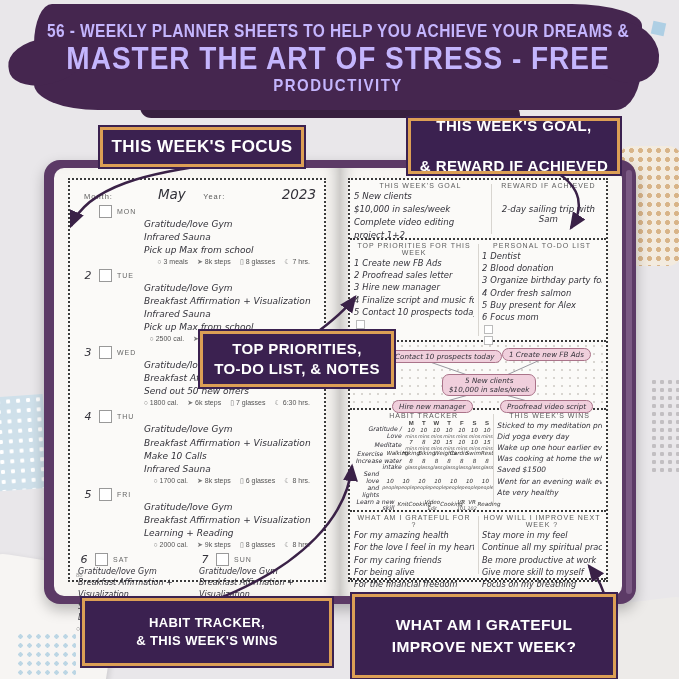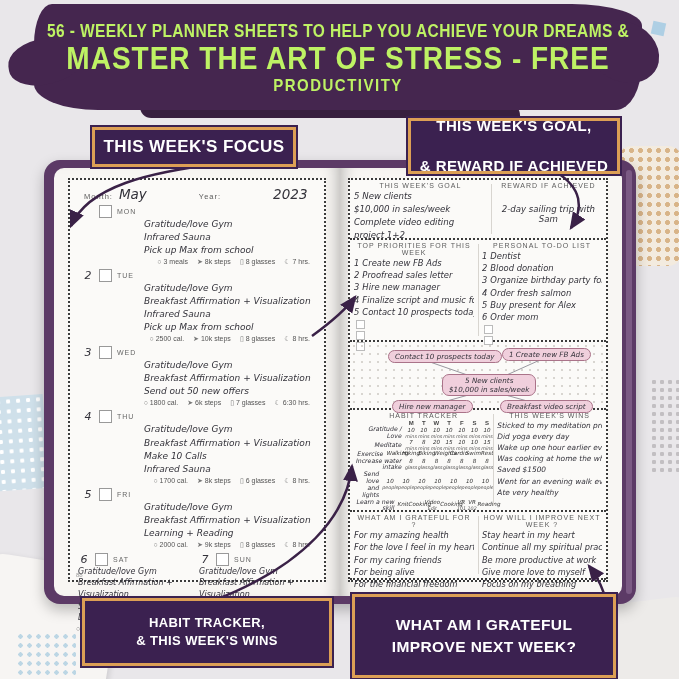--- a/index.html
+++ b/index.html
@@ -25,30 +25,30 @@
   
   .banner{position:absolute;left:34px;top:4px;width:608px;height:106px;background:#45264f;
     border-radius:18px 70px 26px 64px / 40px 22px 48px 26px;z-index:2;}
   .banner:before{content:"";position:absolute;left:-26px;top:34px;width:80px;height:46px;background:#45264f;
     border-radius:50% 30% 60% 40%;transform:rotate(-8deg);}
   .banner:after{content:"";position:absolute;right:-18px;top:18px;width:70px;height:60px;background:#45264f;
     border-radius:40% 60% 45% 55%;transform:rotate(10deg);}
   .banner-smear{position:absolute;left:140px;top:104px;width:380px;height:14px;background:#38203f;
     border-radius:8px 40px 10px 40px;z-index:1;}
   .banner-text{position:absolute;inset:0;display:flex;flex-direction:column;align-items:center;
-    justify-content:center;color:#bef264;z-index:3;text-align:center;}
+    justify-content:center;color:#c4b5fd;z-index:3;text-align:center;}
   .banner-l1{font-size:15.5px;font-weight:bold;letter-spacing:.4px;transform:scaleY(1.15);}
   .banner-l2{font-size:28px;font-weight:bold;letter-spacing:1px;margin-top:3px;transform:scaleY(1.1);}
   .banner-l3{font-size:15px;font-weight:bold;letter-spacing:1.5px;margin-top:1px;transform:scaleY(1.1);}
 
   
   .callout{position:absolute;background:#3b2150;border:3px solid #dc9f55;box-shadow:0 0 0 2px #3b2150;
     color:#fff;font-weight:bold;display:flex;flex-direction:column;align-items:center;justify-content:center;
     text-align:center;z-index:6;letter-spacing:.4px;}
-  .co-focus{left:92px;top:127px;width:198px;height:34px;font-size:17px;}
+  .co-focus{left:100px;top:127px;width:198px;height:34px;font-size:17px;}
   .co-goal{left:408px;top:118px;width:206px;height:50px;font-size:15px;line-height:1.35;gap:20px;}
   .co-prior{left:200px;top:331px;width:188px;height:50px;font-size:15px;line-height:1.35;}
   .co-habit{left:82px;top:598px;width:244px;height:62px;font-size:13px;line-height:1.4;}
   .co-grateful{left:352px;top:594px;width:258px;height:78px;font-size:15.5px;line-height:1.4;}
 
   
   .arrows{position:absolute;inset:0;z-index:5;pointer-events:none;}
 
   
   .book{position:absolute;left:44px;top:160px;width:592px;height:444px;background:#5c3a66;
@@ -60,21 +60,21 @@
 
   .sheet{position:absolute;border:2px dotted #3b3b3b;background:#fbfaf8;}
   .sheet-left{left:14px;top:10px;width:258px;height:404px;padding:4px 6px;box-sizing:border-box;}
   .sheet-right{left:8px;top:10px;width:260px;height:404px;box-sizing:border-box;display:flex;flex-direction:column;}
 
   .hand{font-family:"DejaVu Sans",sans-serif;font-style:italic;color:#33323a;}
   .plabel{font-size:7.5px;letter-spacing:1px;color:#5c5c5c;}
 
   
   .month-row{display:flex;align-items:baseline;gap:6px;padding:2px 2px 0 8px;}
-  .month-val,.year-val{font-size:13.5px;}
+  .month-val,.year-val{font-size:13.5px;margin-left:39px;}
   .month-row .spacer{width:40px;}
   .day{margin-top:3px;}
   .day-head{display:flex;align-items:center;gap:5px;padding-left:6px;}
   .day-num{font-size:11px;width:12px;text-align:center;}
   .day-box{width:11px;height:11px;border:1px solid #999;background:#fff;display:inline-block;}
   .day-label{font-size:7px;letter-spacing:1px;color:#666;}
   .day-lines{margin-left:68px;font-size:9px;line-height:1.45;}
   .day-stats{display:flex;justify-content:flex-end;gap:9px;font-size:7px;color:#555;margin:1px 8px 0 0;}
   .stat{white-space:nowrap;}
   .stat-ic{font-size:7px;color:#777;}
@@ -340,42 +340,42 @@
           </div>
           <div class="vdiv" style="left:50%;"></div>
           <div class="rcol list-col">
             <div class="rhead">PERSONAL TO-DO LIST</div>
             <div>
                 <div class="li hand"><span class="n">1</span><span>Dentist</span></div>
                 <div class="li hand"><span class="n">2</span><span>Blood donation</span></div>
                 <div class="li hand"><span class="n">3</span><span>Organize birthday party for nephew</span></div>
                 <div class="li hand"><span class="n">4</span><span>Order fresh salmon</span></div>
                 <div class="li hand"><span class="n">5</span><span>Buy present for Alex</span></div>
-                <div class="li hand"><span class="n">6</span><span>Order mom</span></div>
+                <div class="li hand"><span class="n">6</span><span>Focus mom</span></div>
                 <div class="empty-box"></div>
                 <div class="empty-box"></div>
               </div>
           </div>
         </div>
 
         <div class="rrow row-notes">
           <svg class="note-lines" width="256" height="78">
             <line x1="126" y1="36" x2="80" y2="20" stroke="#9a98a0" stroke-width="1"></line>
             <line x1="150" y1="36" x2="190" y2="18" stroke="#9a98a0" stroke-width="1"></line>
             <line x1="122" y1="52" x2="86" y2="62" stroke="#9a98a0" stroke-width="1"></line>
             <line x1="152" y1="52" x2="188" y2="62" stroke="#9a98a0" stroke-width="1"></line>
           </svg>
           <div class="bubble bub-tl hand">Contact 10 prospects today</div>
           <div class="bubble bub-tr hand">1 Create new FB Ads</div>
           <div class="bubble bub-c hand">
             <div>5 New clients</div>
             <div>$10,000 in sales/week</div>
           </div>
           <div class="bubble bub-bl hand">Hire new manager</div>
-          <div class="bubble bub-br hand">Breakfast video script</div>
+          <div class="bubble bub-br hand">Proofread video script</div>
         </div>
 
         <div class="rrow row-habit">
           <div class="rcol habit-col">
             <div class="rhead">HABIT TRACKER</div>
             <div class="habit-table">
                 <div class="hrow hcol-head">
                   <span class="hlabel"></span>
                   <span class="hcell">M</span>
                   <span class="hcell">T</span>
@@ -470,24 +470,24 @@
                 <div>For the love I feel in my heart</div>
                 <div>For my caring friends</div>
                 <div>For being alive</div>
                 <div>For the financial freedom</div>
               </div>
           </div>
           <div class="vdiv" style="left:50%;"></div>
           <div class="rcol gcol">
             <div class="rhead">HOW WILL I IMPROVE NEXT WEEK ?</div>
             <div class="glines hand">
-                <div>Stay heart in my heart</div>
+                <div>Stay more in my feel</div>
                 <div>Continue all my spiritual practices</div>
                 <div>Be more productive at work</div>
-                <div>Give more love to myself</div>
+                <div>Give more skill to myself</div>
                 <div>Focus on my breathing</div>
               </div>
           </div>
         </div>
 
         <div class="pagenum pn-right">89</div>
       </div>
     </div>
   </div>
 
@@ -504,20 +504,24 @@
     <path d="M 604 650 C 615 618, 606 588, 589 566" stroke="#3a2147" stroke-width="2.5" fill="none" marker-end="url(#ah)"></path>
   </svg>
 
   <div class="callout co-focus">
     <div>THIS WEEK'S FOCUS</div>
   </div>
   <div class="callout co-goal">
     <div>THIS WEEK'S GOAL,</div>
     <div>&amp; REWARD IF ACHIEVED</div>
   </div>
+  <div class="callout co-prior">
+    <div>TOP PRIORITIES,</div>
+    <div>TO-DO LIST, &amp; NOTES</div>
+  </div>
   <div class="callout co-habit">
     <div>HABIT TRACKER,</div>
     <div>&amp; THIS WEEK'S WINS</div>
   </div>
   <div class="callout co-grateful">
     <div>WHAT AM I GRATEFUL</div>
     <div>IMPROVE NEXT WEEK?</div>
   </div>
 
 </div>

